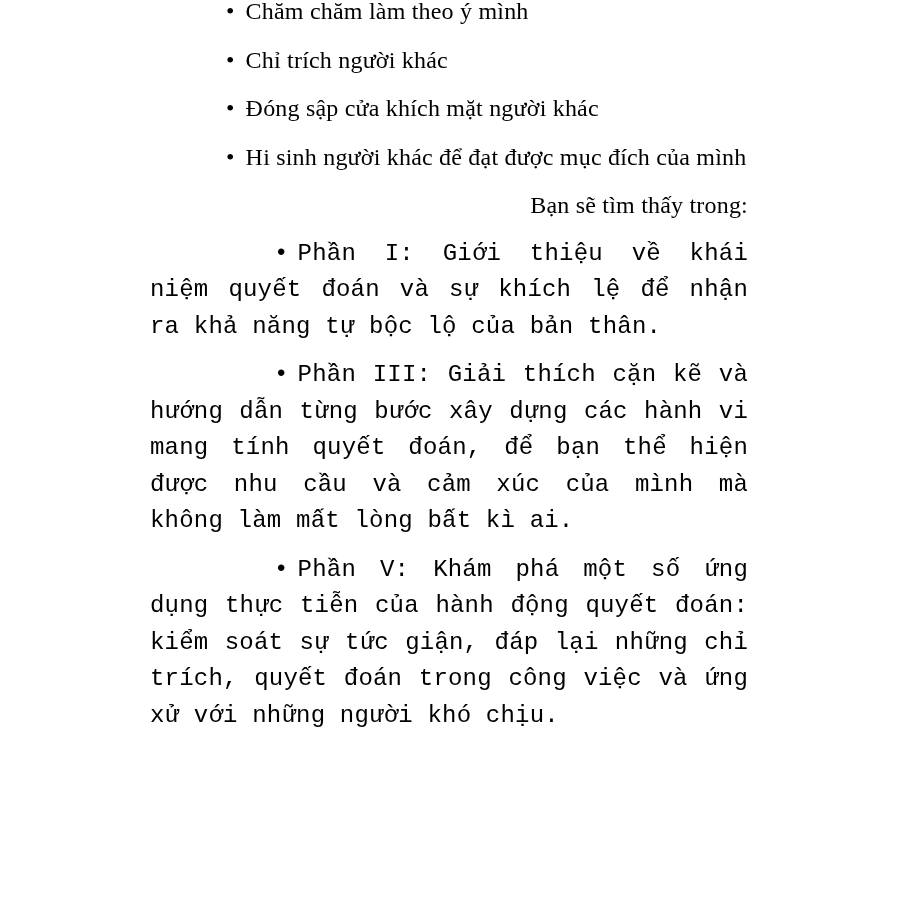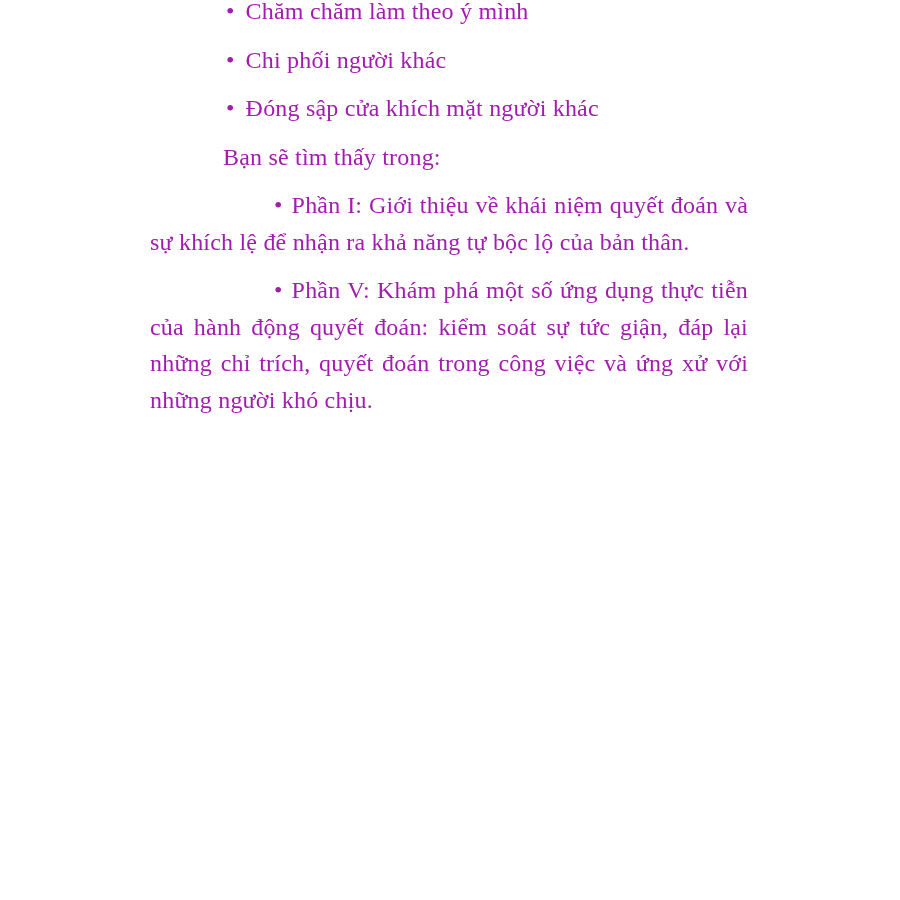--- a/index.html
+++ b/index.html
@@ -7,21 +7,21 @@
     padding: 0;
     background: #ffffff;
   }
   .page {
     position: relative;
     width: 900px;
     height: 900px;
     background: #ffffff;
     overflow: hidden;
     font-family: "Liberation Serif", "DejaVu Serif", serif;
-    color: #a21caf;
+    color: #000000;
   }
   .content {
     position: absolute;
     left: 150px;
     top: -7px;
     width: 598px;
   }
   .blist {
     list-style: none;
     margin: 0;
@@ -39,48 +39,52 @@
   }
   .blist .dot {
     margin-right: 11px;
   }
   .intro {
     margin: 0 0 12px 0;
     padding-left: 73px;
     font-size: 24px;
     line-height: 36.5px;
     letter-spacing: 0.2px;
+    text-align: right;
   }
   .para {
     margin: 4px 0 12px 0;
     font-size: 24px;
     line-height: 36.5px;
     text-align: justify;
     text-indent: 62px;
     letter-spacing: 0.2px;
+    font-family: Liberation Mono, monospace;
   }
   .para .dot {
     margin-right: 9px;
   }
 </style>
 </head>
 <body>
 
 <div class="page">
   <div class="content">
 
     <ul class="blist">
       <li><span class="dot">•</span><span>Chăm chăm làm theo ý mình</span></li>
-      <li><span class="dot">•</span><span>Chi phối người khác</span></li>
+      <li><span class="dot">•</span><span>Chỉ trích người khác</span></li>
       <li><span class="dot">•</span><span>Đóng sập cửa khích mặt người khác</span></li>
+      <li><span class="dot">•</span><span>Hi sinh người khác để đạt được mục đích của mình</span></li>
     </ul>
 
     <p class="intro">Bạn sẽ tìm thấy trong:</p>
 
     <p class="para"><span class="dot">•</span><span>Phần I: Giới thiệu về khái niệm quyết đoán và sự khích lệ để nhận ra khả năng tự bộc lộ của bản thân.</span></p>
 
 
+    <p class="para"><span class="dot">•</span><span>Phần III: Giải thích cặn kẽ và hướng dẫn từng bước xây dựng các hành vi mang tính quyết đoán, để bạn thể hiện được nhu cầu và cảm xúc của mình mà không làm mất lòng bất kì ai.</span></p>
 
 
     <p class="para"><span class="dot">•</span><span>Phần V: Khám phá một số ứng dụng thực tiễn của hành động quyết đoán: kiểm soát sự tức giận, đáp lại những chỉ trích, quyết đoán trong công việc và ứng xử với những người khó chịu.</span></p>
 
   </div>
 </div>
 
 </body></html>

